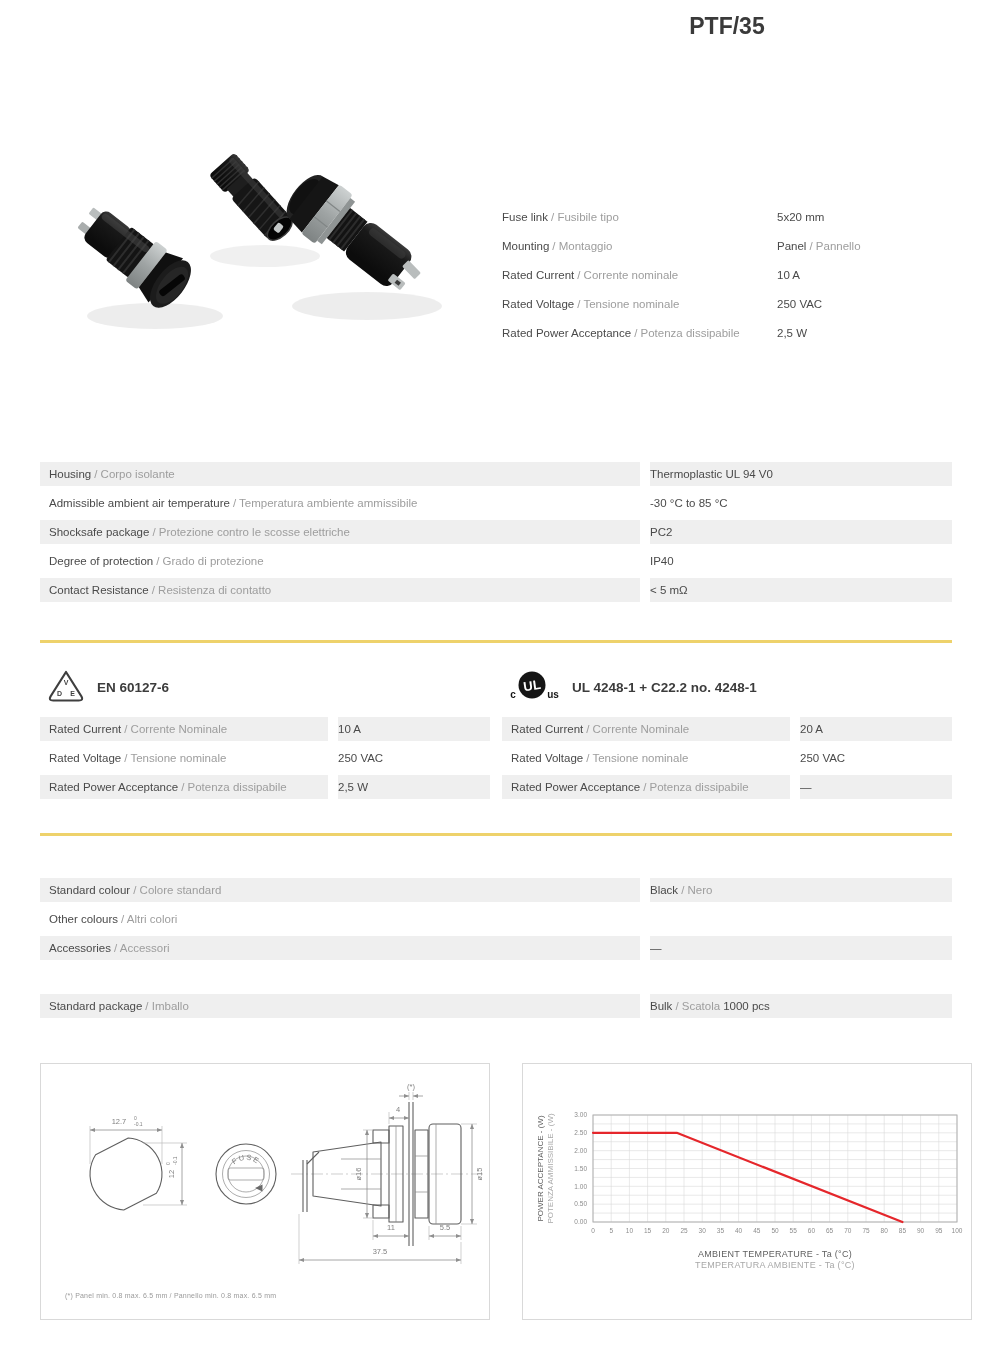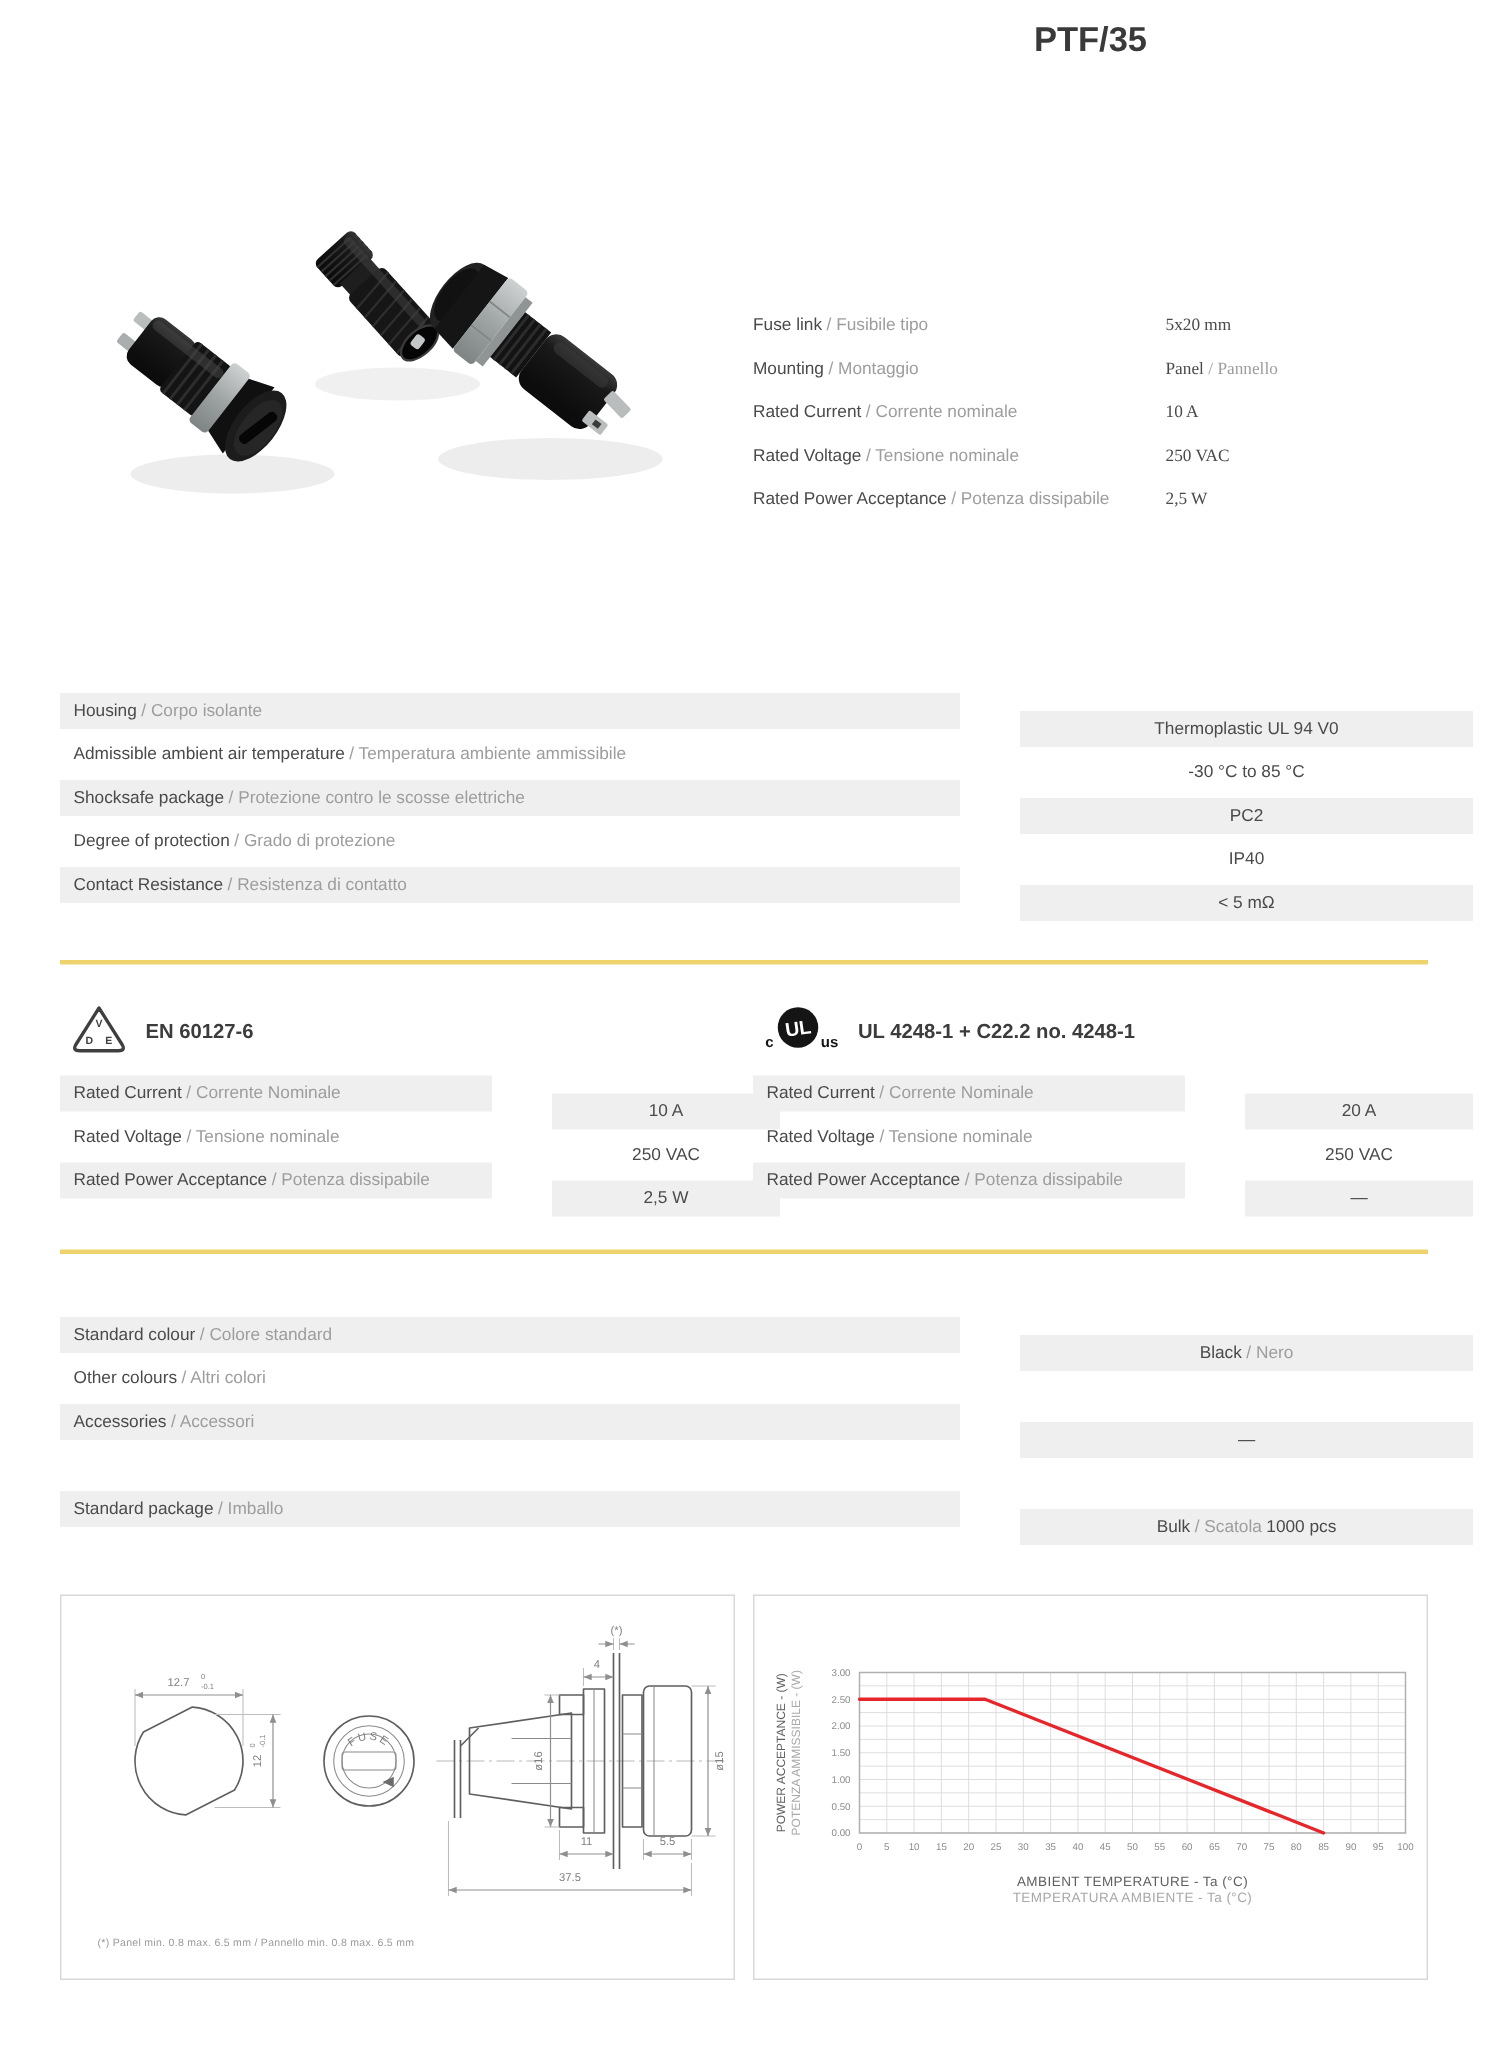--- a/index.html
+++ b/index.html
@@ -6,46 +6,46 @@
   #page{position:relative;width:1000px;height:1371px;background:#fff;
         font-family:"Liberation Sans",sans-serif;overflow:hidden;}
   
   #page-title{position:absolute;top:13px;left:502px;width:450px;margin:0;text-align:center;
         font-size:23px;font-weight:bold;color:#3a3a3a;}
   
   #photo{position:absolute;left:55px;top:118px;width:420px;height:248px;}
   
   #speclist{position:absolute;left:502px;top:203px;width:452px;font-size:11.5px;}
   .srow{position:absolute;left:0;width:100%;height:29px;line-height:29px;white-space:nowrap;}
-  .srow .sval{position:absolute;left:275px;top:0;font-family:Liberation Serif, serif;}
+  .srow .sval{position:absolute;left:275px;top:0;}
   .en{color:#4a4a4a;} .it{color:#9d9d9d;margin-left:3px;}
   .sfx{color:#4a4a4a;margin-left:3px;}
   
   .dtable{position:absolute;font-size:11.5px;}
   .trow{position:absolute;left:0;height:36px;line-height:24px;width:100%;white-space:nowrap;}
   .trow .cl{position:absolute;left:0;top:0;height:24px;padding-left:9px;box-sizing:border-box;}
-  .trow .cr{position:absolute;top:12px;height:24px;text-align:center;margin-left:30px;}
+  .trow .cr{position:absolute;top:0;height:24px;}
   .wide .cl{width:600px;} .wide .cr{left:610px;width:302px;}
   .half .cl{width:288px;} .half .cr{left:298px;width:152px;}
   .trow.alt .cl,.trow.alt .cr{background:var(--rowbg,#efefef);}
   #t1{left:40px;top:462px;width:912px;height:144px;}
   #t3{left:40px;top:878px;width:912px;height:144px;}
   #ct-en{left:40px;top:717px;width:450px;height:86px;}
   #ct-ul{left:502px;top:717px;width:450px;height:86px;}
   
   .divider{position:absolute;left:40px;width:912px;height:3px;background:var(--divider,#eed26b);}
   #div1{top:640px;} #div2{top:833px;}
   
   .certhead{position:absolute;height:38px;display:flex;align-items:center;gap:11px;}
   #certhead-en{left:46px;top:668px;} #certhead-ul{left:505px;top:668px;}
   .stdname{font-size:13.5px;font-weight:bold;color:#3c3c3c;}
   
   .panel{position:absolute;width:450px;height:257px;border:1px solid #d9d9d9;
          box-sizing:border-box;background:#fff;}
-  #drawpanel{left:40px;top:1063px;} #chartpanel{left:502px;top:1063px;}
+  #drawpanel{left:40px;top:1063px;} #chartpanel{left:522px;top:1063px;}
   #draw-footnote{position:absolute;left:24px;bottom:20px;font-size:7px;color:#9a9a9a;letter-spacing:.2px;}
   
   .obj{stroke:#5f5f5f;stroke-width:1.1;fill:none;stroke-linejoin:round;}
   .obj2{stroke:#8a8a8a;stroke-width:.7;fill:none;}
   .ext{stroke:#bcbcbc;stroke-width:.7;}
   .dim{stroke:#8f8f8f;stroke-width:.8;}
   .dtext{fill:#808080;font-size:7.5px;}
   .tol{font-size:5px;}
 </style>
 </head>

